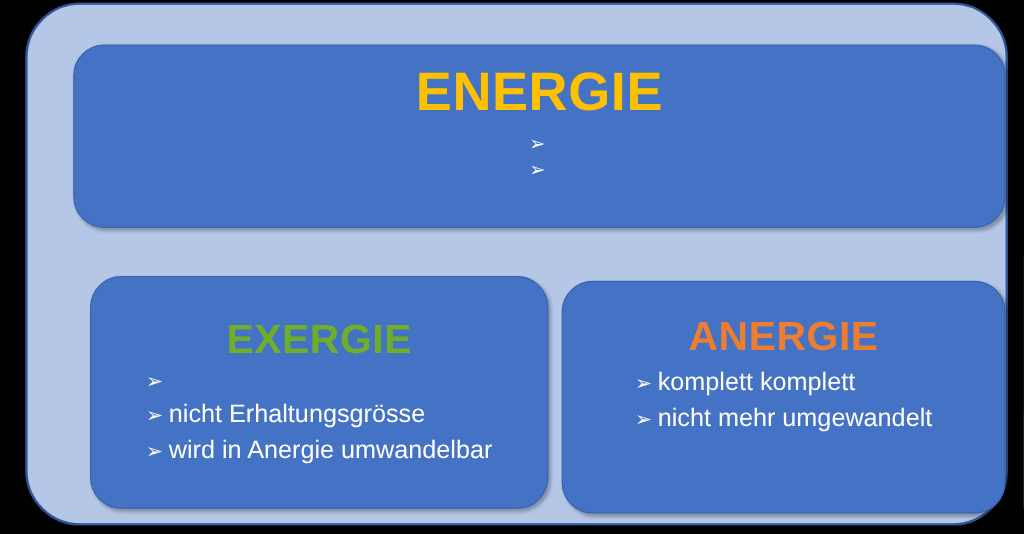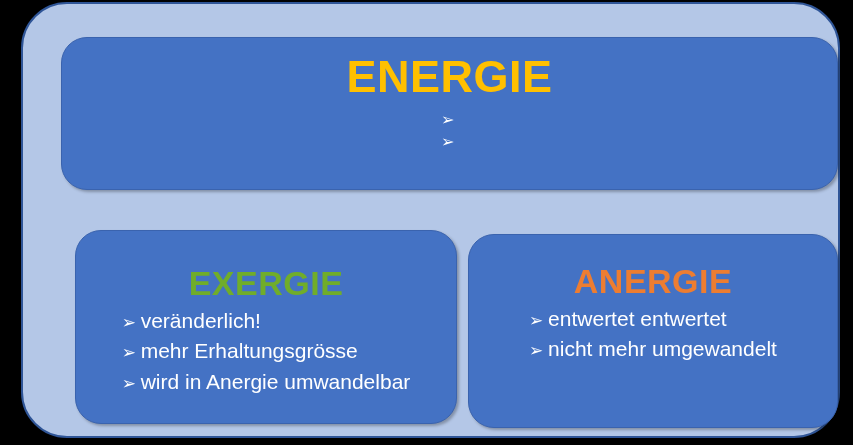--- a/index.html
+++ b/index.html
@@ -168,39 +168,38 @@
           <span class="bullet-glyph">➢</span>
         </li>
       </ul>
     </div>
 
     <div class="card" id="card-exergie">
       <div class="card-title" id="title-exergie">EXERGIE</div>
       <ul class="bullet-list" id="list-exergie">
         <li class="bullet-item">
           <span class="bullet-glyph">➢</span>
-          <span>veränderlich!</span>
-        </li>
-        <li class="bullet-item">
-          <span class="bullet-glyph">➢</span>
-          <span>mehr Erhaltungsgrösse</span>
+        </li>
+        <li class="bullet-item">
+          <span class="bullet-glyph">➢</span>
+          <span>nicht Erhaltungsgrösse</span>
         </li>
         <li class="bullet-item">
           <span class="bullet-glyph">➢</span>
           <span>wird in Anergie umwandelbar</span>
         </li>
       </ul>
     </div>
 
     <div class="card" id="card-anergie">
       <div class="card-title" id="title-anergie">ANERGIE</div>
       <ul class="bullet-list" id="list-anergie">
         <li class="bullet-item">
           <span class="bullet-glyph">➢</span>
-          <span>entwertet entwertet</span>
+          <span>komplett komplett</span>
         </li>
         <li class="bullet-item">
           <span class="bullet-glyph">➢</span>
           <span>nicht mehr umgewandelt</span>
         </li>
       </ul>
     </div>
 
   </div>
 </div>

